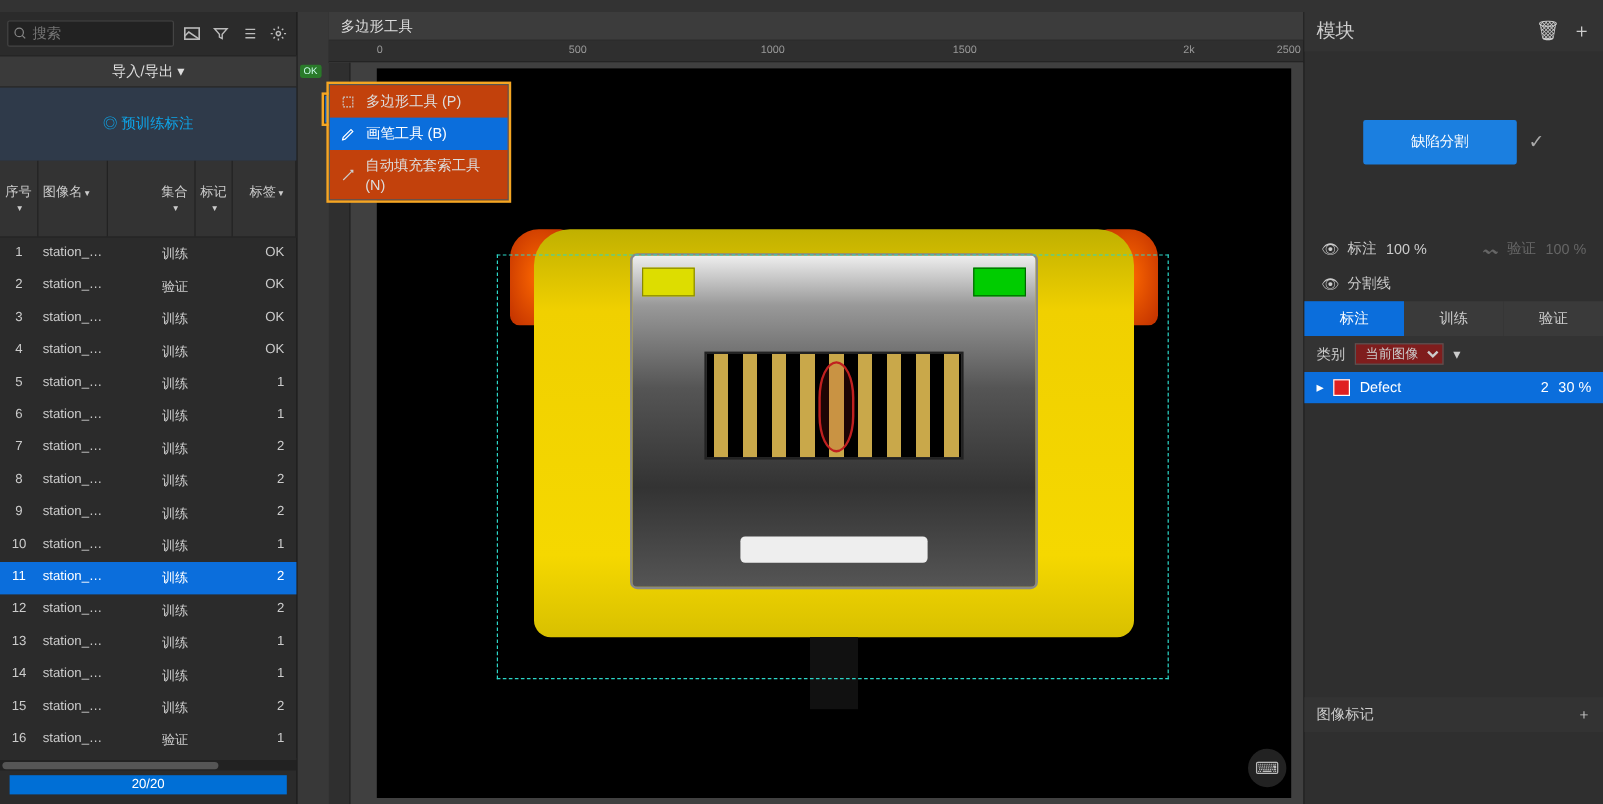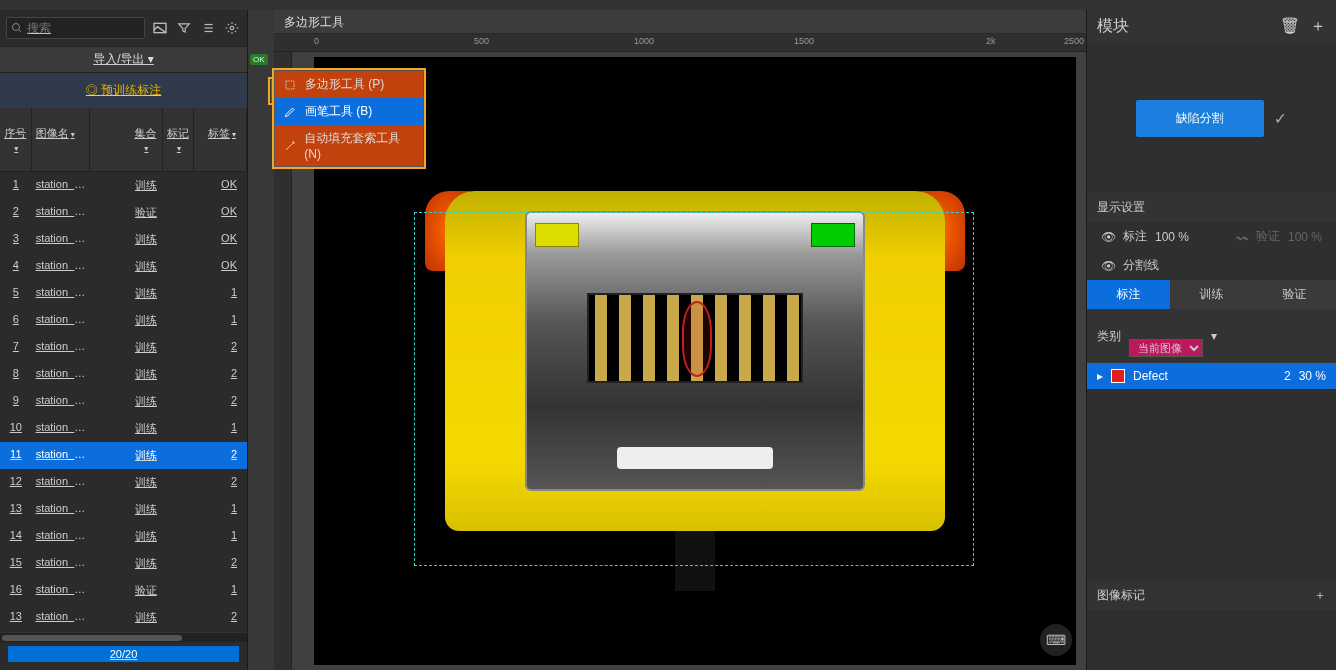--- a/index.html
+++ b/index.html
@@ -2,28 +2,28 @@
 <html><head>
 <meta charset="utf-8">
 <style>
 * { margin: 0; padding: 0; box-sizing: border-box; font-family: "Microsoft YaHei", sans-serif; }
 body { background: #1e1e1e; color: #ccc; font-size: 12px; overflow: hidden; width: 1336px; height: 670px; }
 
 .topbar { height: 10px; background: #333; display: flex; }
 .container { display: flex; height: 660px; }
 
 
-.left-panel { width: 248px; background: #2b2b2b; display: flex; flex-direction: column; border-right: 1px solid #1a1a1a; text-decoration: underline; }
+.left-panel { width: 248px; background: #2b2b2b; display: flex; flex-direction: column; border-right: 1px solid #1a1a1a; }
 .search-row { display: flex; align-items: center; padding: 4px 6px; gap: 6px; height: 36px; }
 .search-box { flex: 1; display: flex; align-items: center; background: #222; border: 1px solid #444; border-radius: 2px; height: 22px; padding: 0 4px; }
 .search-box svg { flex-shrink: 0; }
 .search-box input { background: transparent; border: none; color: #aaa; font-size: 12px; width: 100%; outline: none; margin-left: 4px; }
 .icon-btn { width: 18px; height: 18px; display: flex; align-items: center; justify-content: center; cursor: pointer; color: #bbb; }
 .import-row { background: #3a3a3a; text-align: center; padding: 4px; font-size: 12px; color: #ddd; cursor: pointer; border-top: 1px solid #222; border-bottom: 1px solid #222; }
-.pre-row { background: #2f3a4a; text-align: center; padding: 9px; color: #eab308; font-size: 12px; cursor: pointer; }
+.pre-row { background: #2f3a4a; text-align: center; padding: 22px; color: #0ea5e9; font-size: 12px; cursor: pointer; }
 .table-header { display: flex; background: #333; border-bottom: 1px solid #222; font-size: 11px; }
 .th { padding: 18px 4px; border-right: 1px solid #222; text-align: center; cursor: pointer; }
 .th .arrow { font-size: 8px; margin-left: 2px; }
 .table-body { flex: 1; overflow-y: auto; }
 .tr { display: flex; padding: 4px 0; font-size: 11px; cursor: pointer; }
 .tr.selected { background: #0b6edc; color: #fff; }
 .td { padding: 2px 4px; text-align: center; overflow: hidden; white-space: nowrap; text-overflow: ellipsis; }
 .col-seq { width: 36px; }
 .col-name { width: 68px; text-align: left; }
 .col-set { width: 38px; margin-left: 39px; }
@@ -73,21 +73,21 @@
 .module-area { flex:0 0 150px; display:flex; align-items:center; justify-content:center; gap:10px; padding:20px; }
 .module-btn { background:#1b7fe0; color:#fff; padding:10px 40px; border:none; border-radius:2px; font-size:12px; cursor:pointer; }
 .module-check { color:#aaa; font-size:16px; }
 .section-title { background:#333; padding:6px 10px; font-size:12px; display:flex; justify-content:space-between; align-items:center; }
 .disp-row { display:flex; align-items:center; padding:6px 14px; font-size:12px; gap:8px; }
 .disp-row .eye { width:14px; }
 .seg-tabs { display:flex; }
 .seg-tab { flex:1; text-align:center; padding:6px; font-size:12px; background:#3a3a3a; cursor:pointer; }
 .seg-tab.active { background:#0b6edc; color:#fff; }
 .cat-row { display:flex; align-items:center; padding:6px 10px; background:#333; font-size:12px; gap:8px; }
-.cat-row select { background:#be185d; color:#ccc; border:1px solid #555; font-size:11px; padding:1px 4px;margin-top:24px; }
+.cat-row select { background:#7f1d1d; color:#ccc; border:1px solid #555; font-size:11px; padding:1px 4px; }
 .defect-row { display:flex; align-items:center; padding:6px 10px; background:#0b6edc; color:#fff; font-size:12px; gap:8px; }
 .defect-color { width:14px; height:14px; background:#e02020; border:1px solid #fff; }
 .defect-row .spacer { flex:1; }
 .right-fill { flex:1; }
 </style>
 </head>
 <body>
 
 <div class="topbar"></div>
 <div class="container">
@@ -367,23 +367,20 @@
       <span class="icons">
         <span style="cursor:pointer">🗑</span>
         <span style="cursor:pointer">＋</span>
       </span>
     </div>
     <div class="module-area">
       <button class="module-btn">缺陷分割</button>
       <span class="module-check">✓</span>
     </div>
 
-    <div class="section-title">
-        <span>显示设置</span>
-      </div>
     <div class="disp-row">
       <span class="eye">👁</span>
       <span>标注</span>
       <span>100 %</span>
       <span style="flex:1"></span>
       <span class="dim" style="color:#666">〰</span>
       <span style="color:#666">验证</span>
       <span style="color:#666">100 %</span>
     </div>
     <div class="disp-row">

